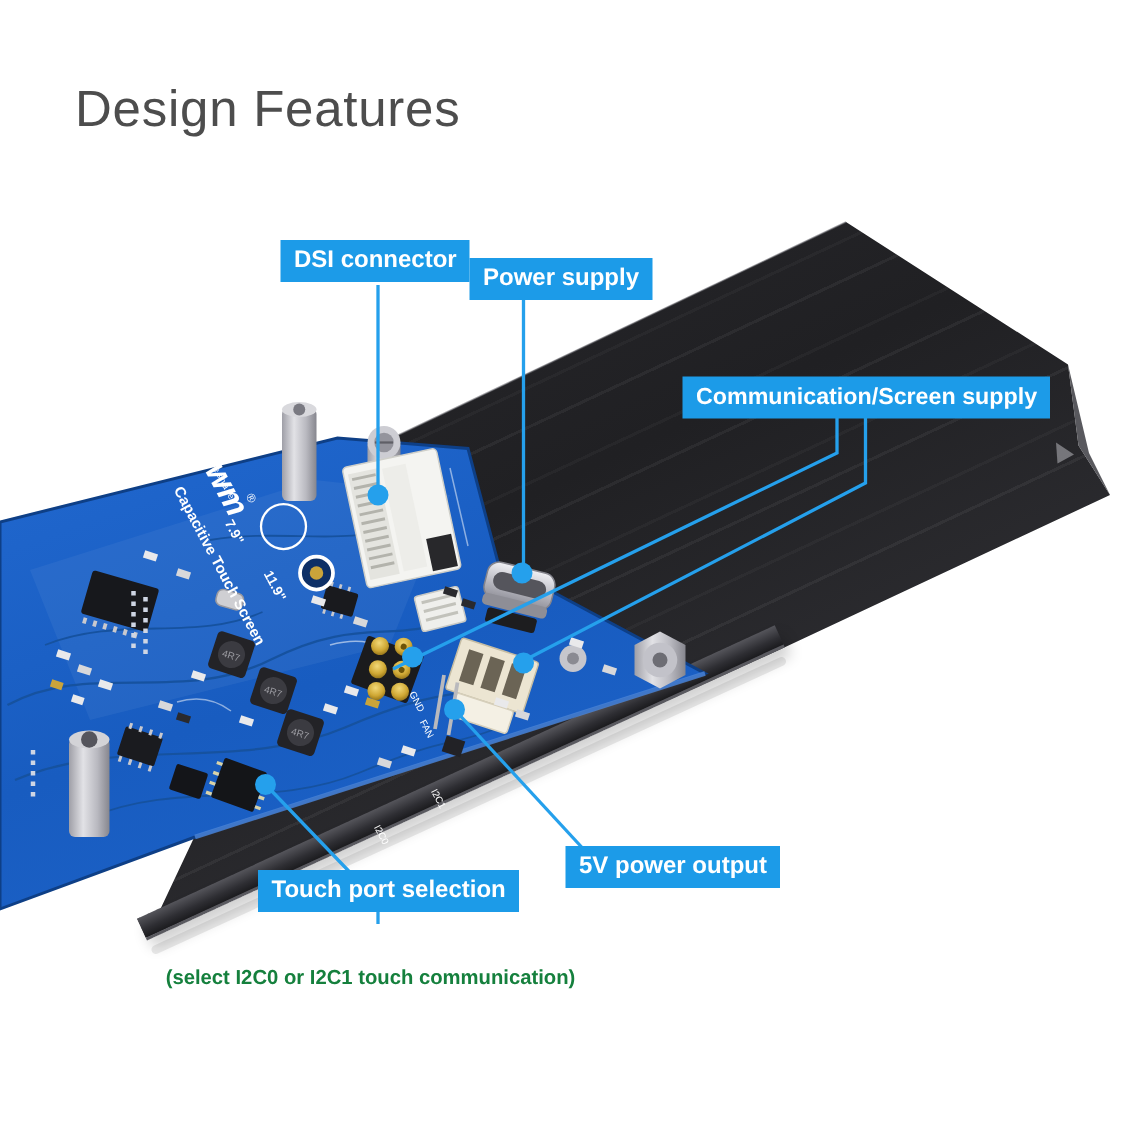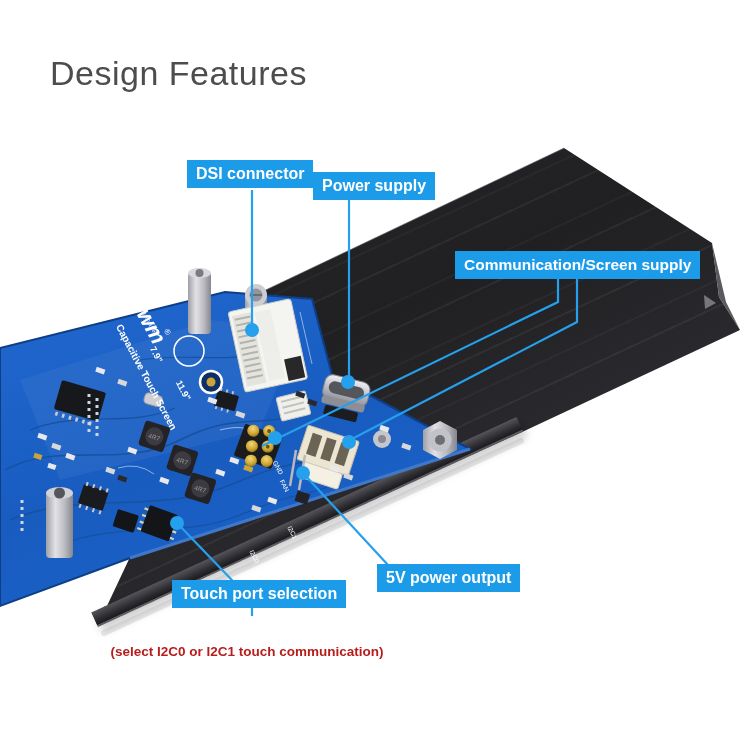--- a/index.html
+++ b/index.html
@@ -24,21 +24,21 @@
   
   .pcb{position:absolute;inset:0;z-index:3;
        clip-path:polygon(0px 348px,225px 292px,312px 299px,332px 375px,470px 449px,130px 558px,0px 606px);
        background:linear-gradient(160deg,#2f7ade 0%,#2168cf 28%,#185cc0 52%,#1d63c9 72%,#14498f 100%);}
   .svg-layer{position:absolute;inset:0;width:750px;height:750px;}
   .board-layer{z-index:4;}
   .callout-layer{z-index:5;}
   .lbl{position:absolute;z-index:6;background:#1c9be8;color:#fff;white-space:nowrap;
        font-size:16px;font-weight:600;line-height:1;padding:6px 9px;}
   .note{position:absolute;z-index:6;left:97px;top:644px;width:300px;text-align:center;
-        color:#b91c1c;font-size:13.5px;font-weight:600;}
+        color:#15803d;font-size:13.5px;font-weight:600;}
   .t-silk{fill:#ffffff;}
 </style>
 </head>
 <body>
 
 <div class="canvas">
 
   <div class="title">Design Features</div>
 
   <div class="panel"></div>

